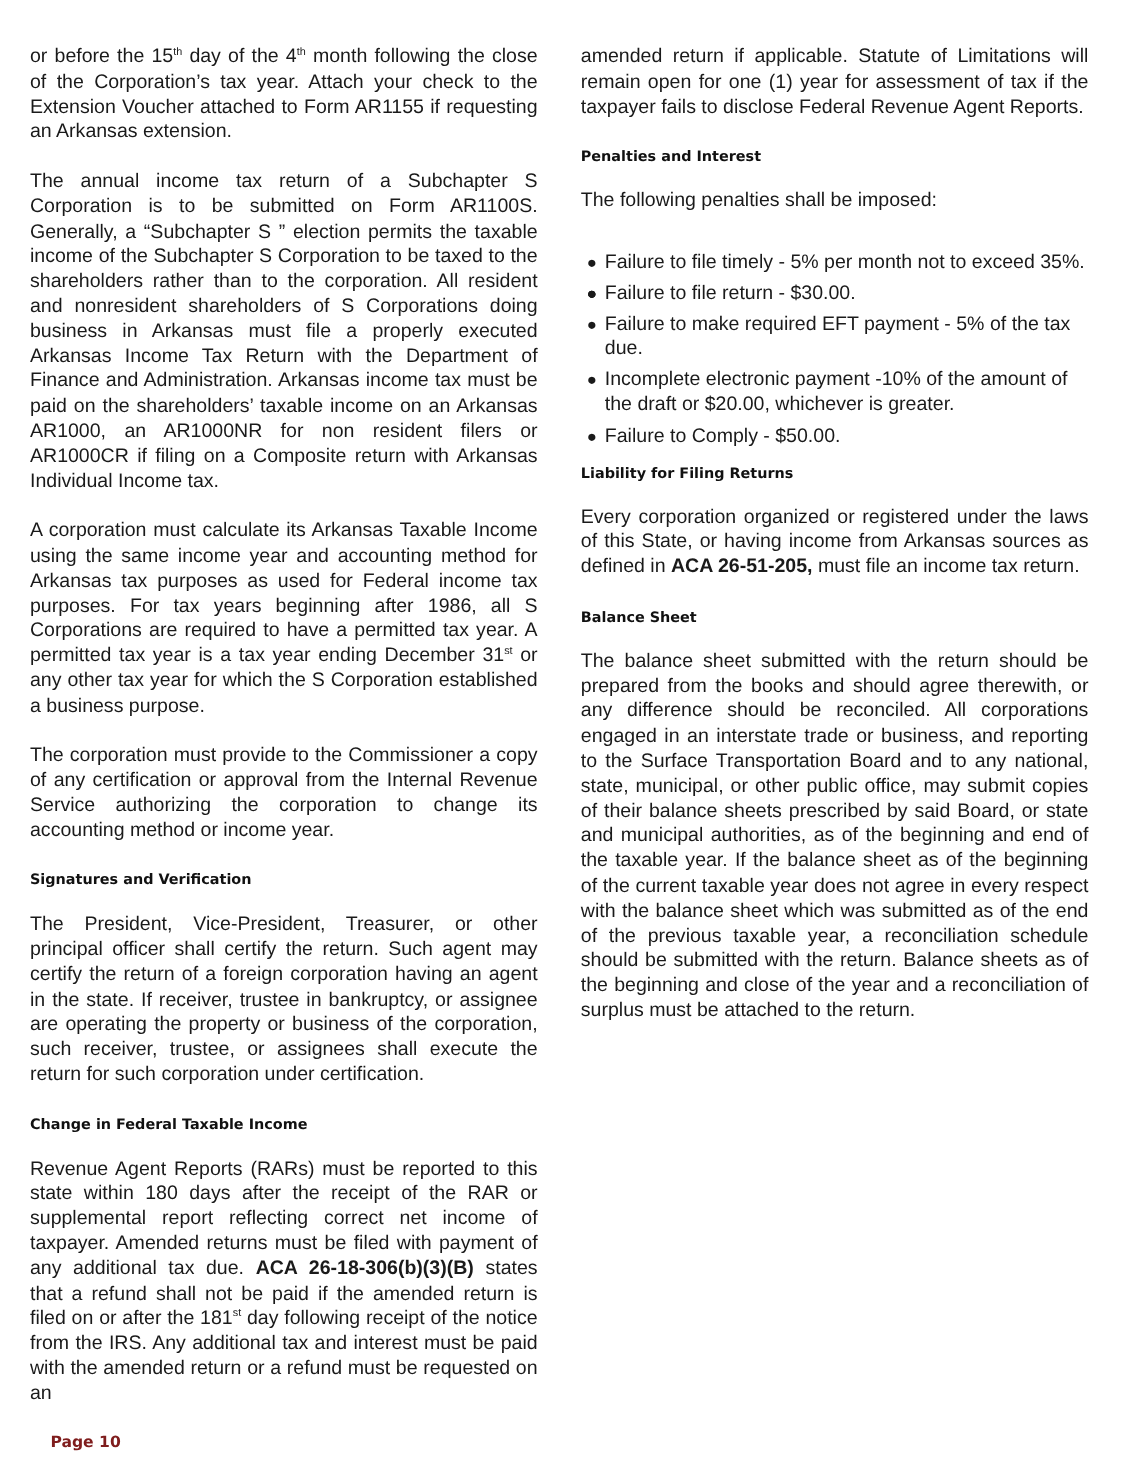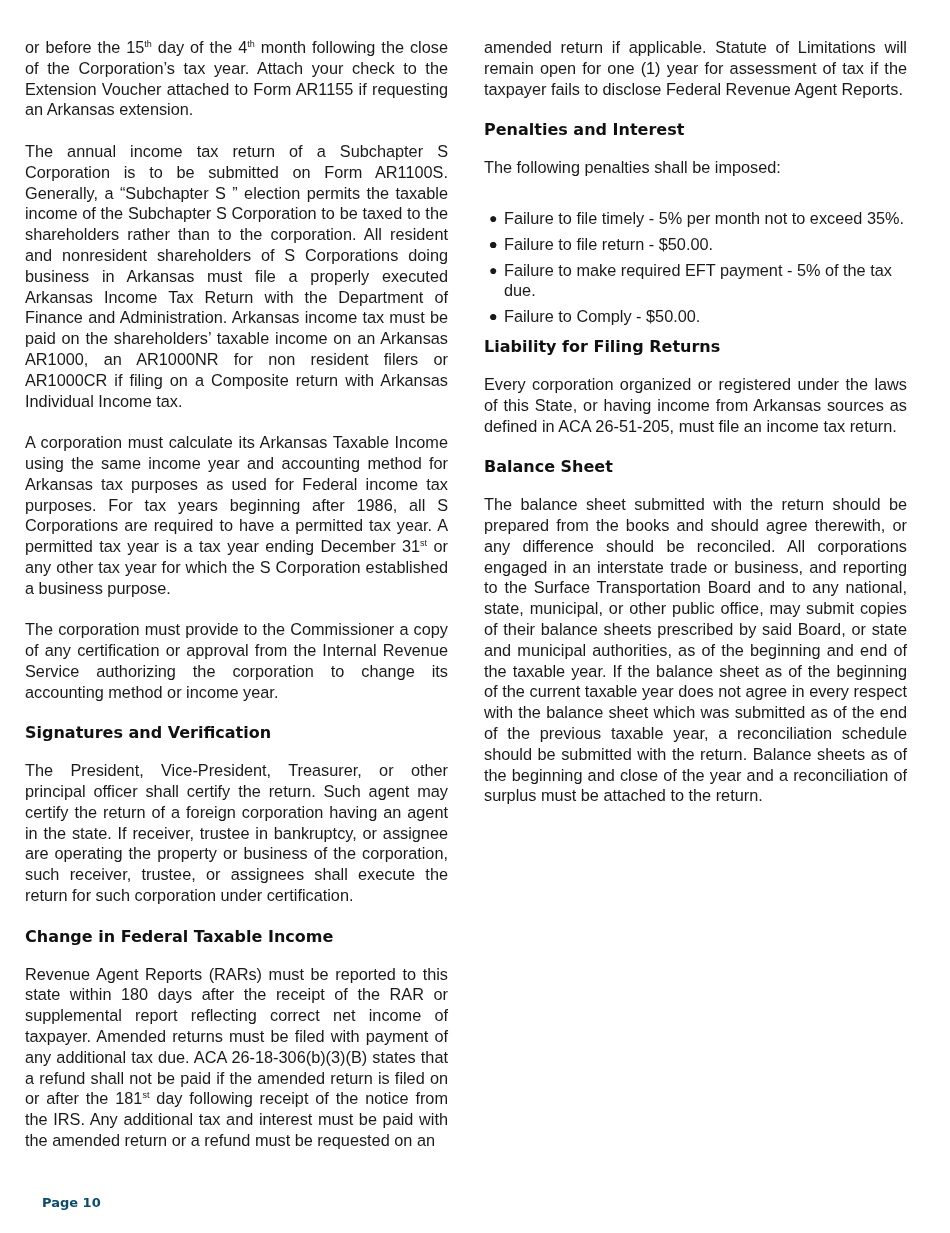--- a/index.html
+++ b/index.html
@@ -2,29 +2,29 @@
 <html><head>
 <meta charset="utf-8">
 <style>
   html, body { margin: 0; padding: 0; background: #ffffff; }
   body { width: 950px; height: 1233px; position: relative; overflow: hidden;
          font-family: "Liberation Sans", sans-serif; color: #1a1a1a; }
   .col { position: absolute; top: 37px; width: 423px; font-size: 16.3px; line-height: 20.8px; }
   .col.left { left: 25px; }
   .col.right { left: 484px; }
   p { margin: 0 0 20.8px 0; text-align: justify; }
-  h2 { font-family: "DejaVu Sans", sans-serif; font-weight: bold; font-size: 16px;
+  h2 { font-family: "DejaVu Sans", sans-serif; font-weight: bold; font-size: 12px;
        margin: 0 0 17px 0; line-height: 20px; color: #111; }
   sup { font-size: 9px; line-height: 0; vertical-align: 6px; }
-  b { font-weight: normal; }
+  b { font-weight: bold; }
   ul { list-style: none; margin: 0 0 10px 0; padding: 0; }
   ul li { position: relative; padding-left: 20px; margin-bottom: 5px; text-align: left; }
   ul li .bullet { position: absolute; left: 5px; top: 0; font-size: 14px; }
   .footer { position: absolute; left: 42px; top: 1195px; font-family: "DejaVu Sans", sans-serif;
-            font-weight: bold; font-size: 13px; color: #0c4a6e; }
+            font-weight: bold; font-size: 13px; color: #7f1d1d; }
 </style>
 </head>
 <body>
 
 <div class="col left">
   <p><span>or before the 15</span><sup>th</sup><span> day of the 4</span><sup>th</sup><span> month following the close of the Corporation’s tax year. Attach your check to the Extension Voucher attached to Form AR1155 if requesting an Arkansas extension.</span></p>
 
   <p>The annual income tax return of a Subchapter S Corporation is to be submitted on Form AR1100S. Generally, a “Subchapter S ” election permits the taxable income of the Subchapter S Corporation to be taxed to the shareholders rather than to the corporation. All resident and nonresident shareholders of S Corporations doing business in Arkansas must file a properly executed Arkansas Income Tax Return with the Department of Finance and Administration. Arkansas income tax must be paid on the shareholders’ taxable income on an Arkansas AR1000, an AR1000NR for non resident filers or AR1000CR if filing on a Composite return with Arkansas Individual Income tax.</p>
 
   <p><span>A corporation must calculate its Arkansas Taxable Income using the same income year and accounting method for Arkansas tax purposes as used for Federal income tax purposes. For tax years beginning after 1986, all S Corporations are required to have a permitted tax year. A permitted tax year is a tax year ending December 31</span><sup>st</sup><span> or any other tax year for which the S Corporation established a business purpose.</span></p>
@@ -41,23 +41,23 @@
 <div class="col right">
   <p>amended return if applicable. Statute of Limitations will remain open for one (1) year for assessment of tax if the taxpayer fails to disclose Federal Revenue Agent Reports.</p>
 
   <h2>Penalties and Interest</h2>
   <p style="margin-bottom:30px;">The following penalties shall be imposed:</p>
 
   <ul>
     <li><span class="bullet">●</span><span>Failure to file timely - 5% per month not to exceed 35%.</span></li>
     <li><span class="bullet">●</span></li>
     <li><span class="bullet">●</span></li>
-    <li><span class="bullet">●</span><span>Failure to file return - $50.00.</span></li>
+    <li><span class="bullet">●</span><span>Failure to file return - $30.00.</span></li>
     <li><span class="bullet">●</span><span>Failure to make required EFT payment - 5% of the tax due.</span></li>
-    <li><span class="bullet">●</span></li>
+    <li><span class="bullet">●</span><span>Incomplete electronic payment -10% of the amount of the draft or $20.00, whichever is greater.</span></li>
     <li><span class="bullet">●</span><span>Failure to Comply - $50.00.</span></li>
   </ul>
 
   <h2>Liability for Filing Returns</h2>
   <p><span>Every corporation organized or registered under the laws of this State, or having income from Arkansas sources as defined in </span><b>ACA 26-51-205,</b><span> must file an income tax return.</span></p>
 
   <h2>Balance Sheet</h2>
   <p>The balance sheet submitted with the return should be prepared from the books and should agree therewith, or any difference should be reconciled.  All corporations engaged in an interstate trade or business, and reporting to the Surface Transportation Board and to any national, state, municipal, or other public office, may submit copies of their balance sheets prescribed by said Board, or state and municipal authorities, as of the beginning and end of the taxable year. If the balance sheet as of the beginning of the current taxable year does not agree in every respect with the balance sheet which was submitted as of the end of the previous taxable year, a reconciliation schedule should be submitted with the return. Balance sheets as of the beginning and close of the year and a reconciliation of surplus must be attached to the return.</p>
 </div>
 

